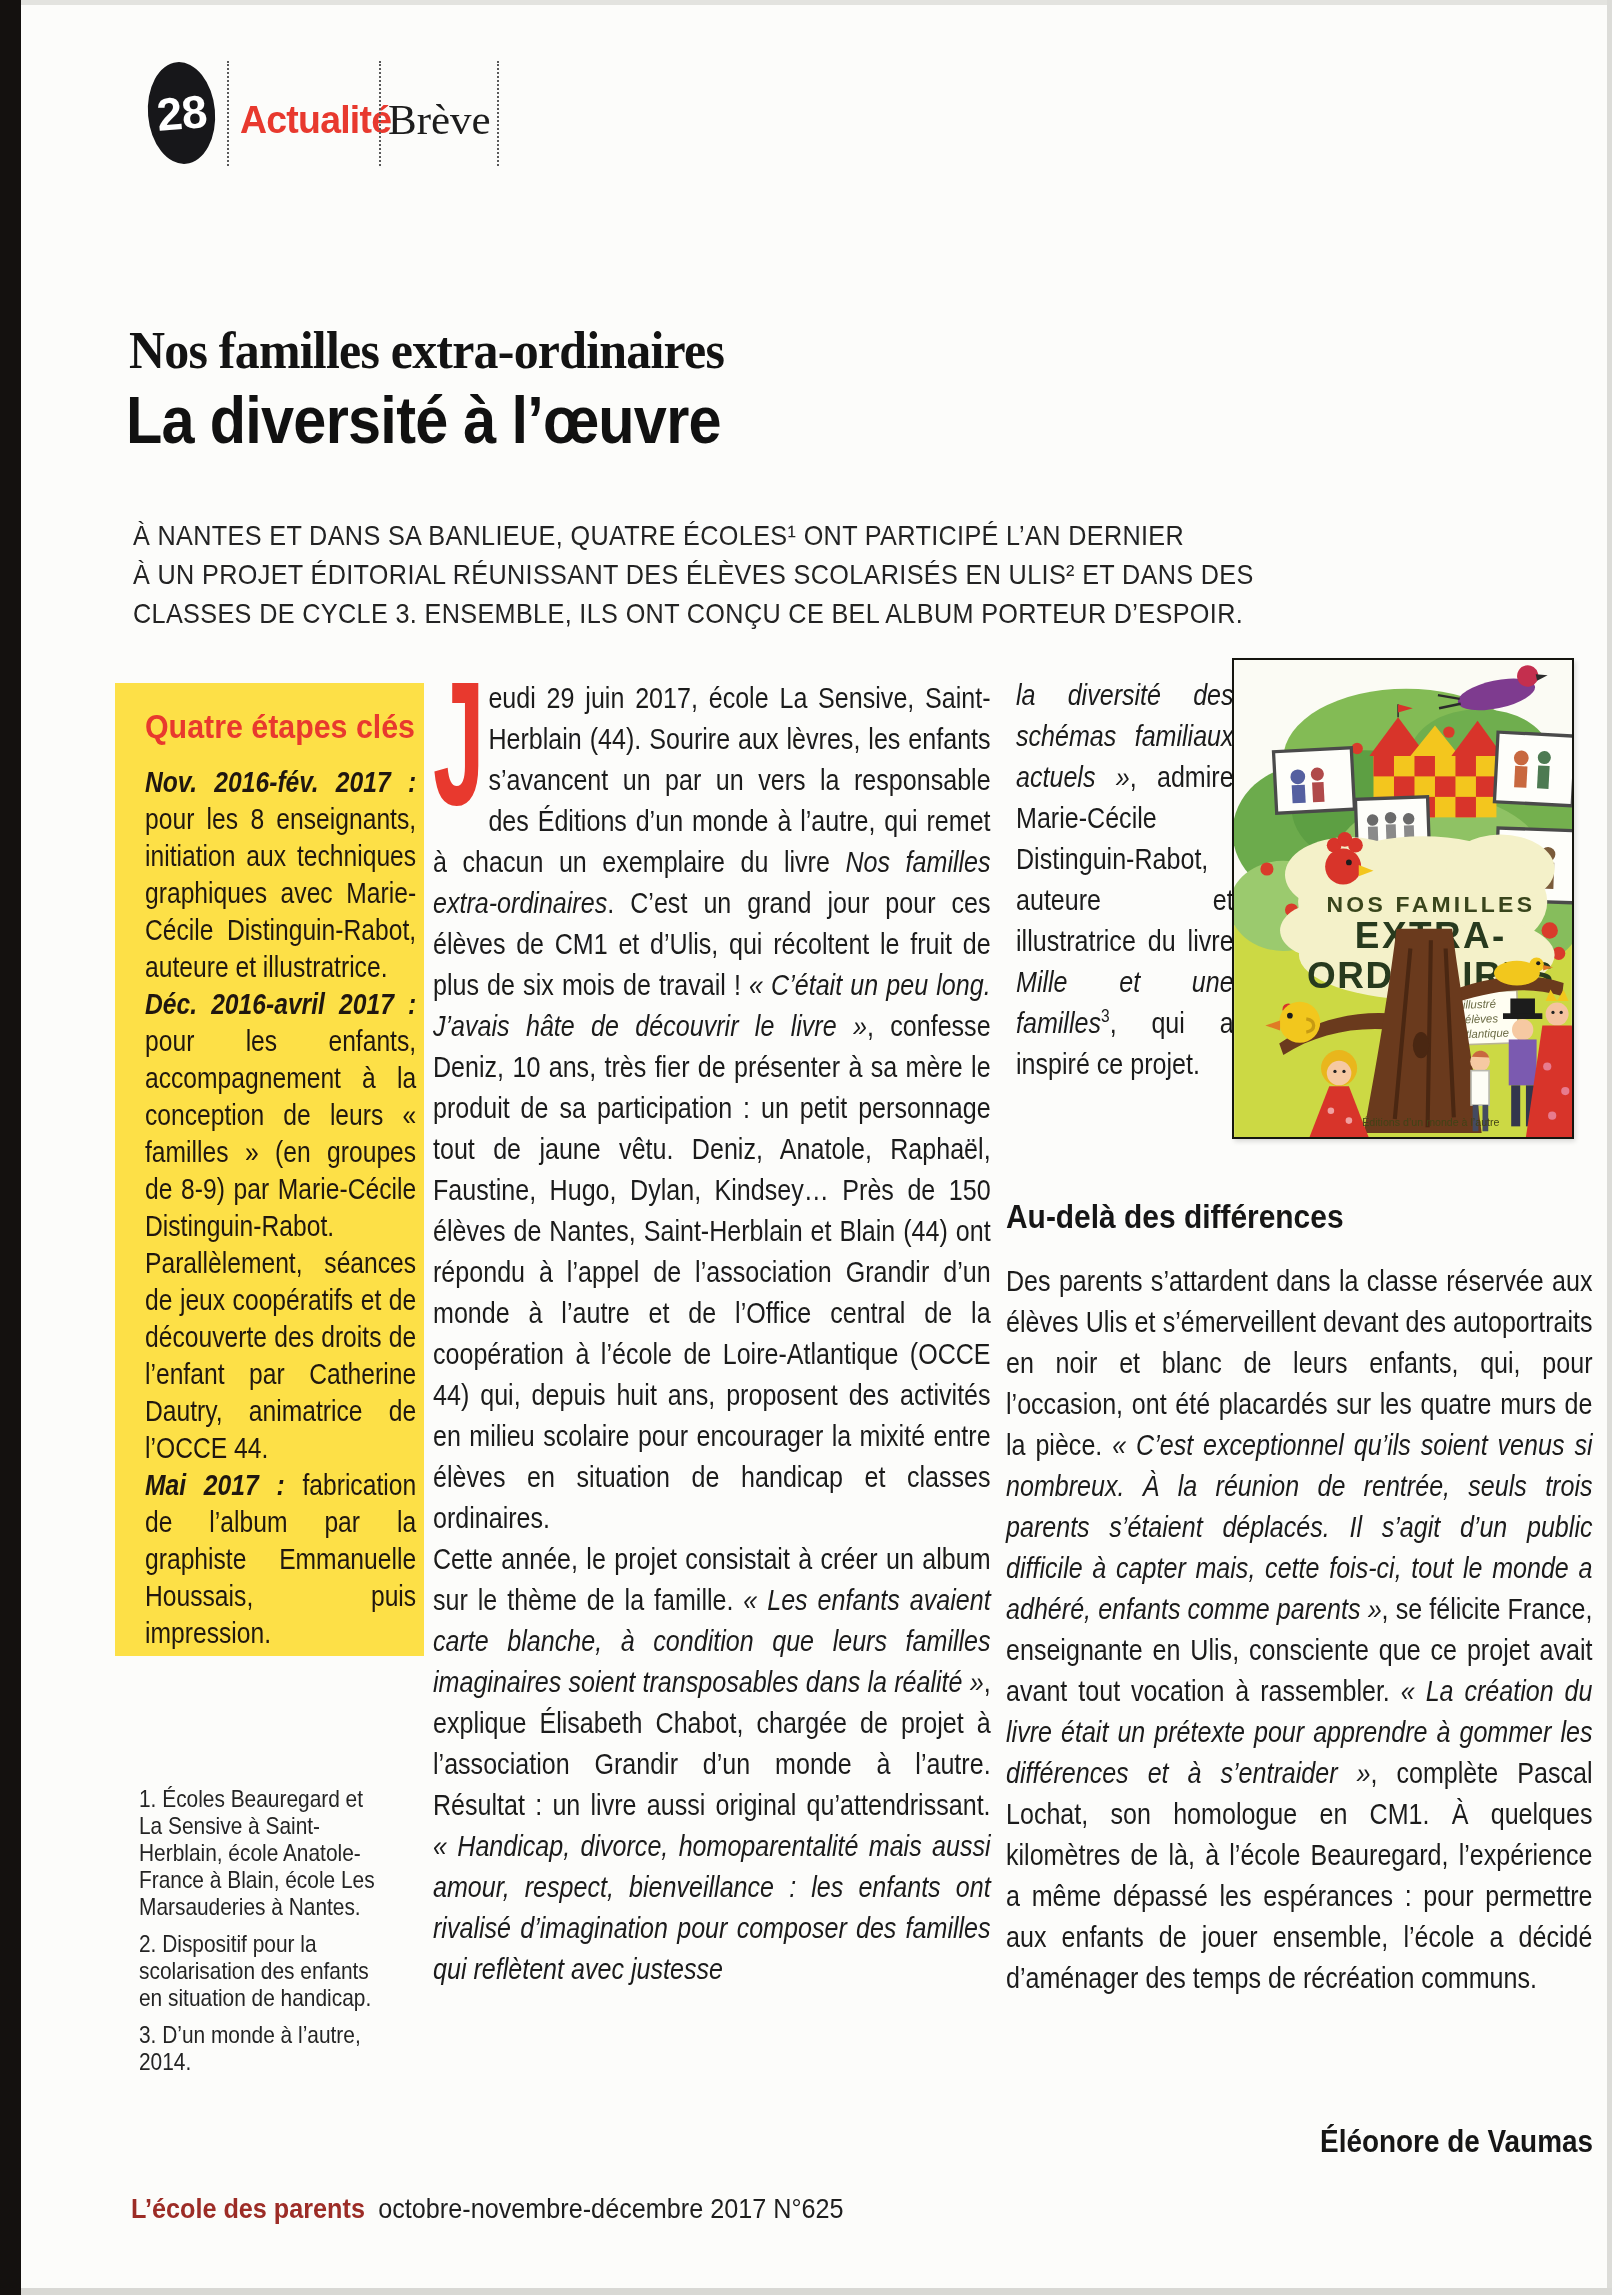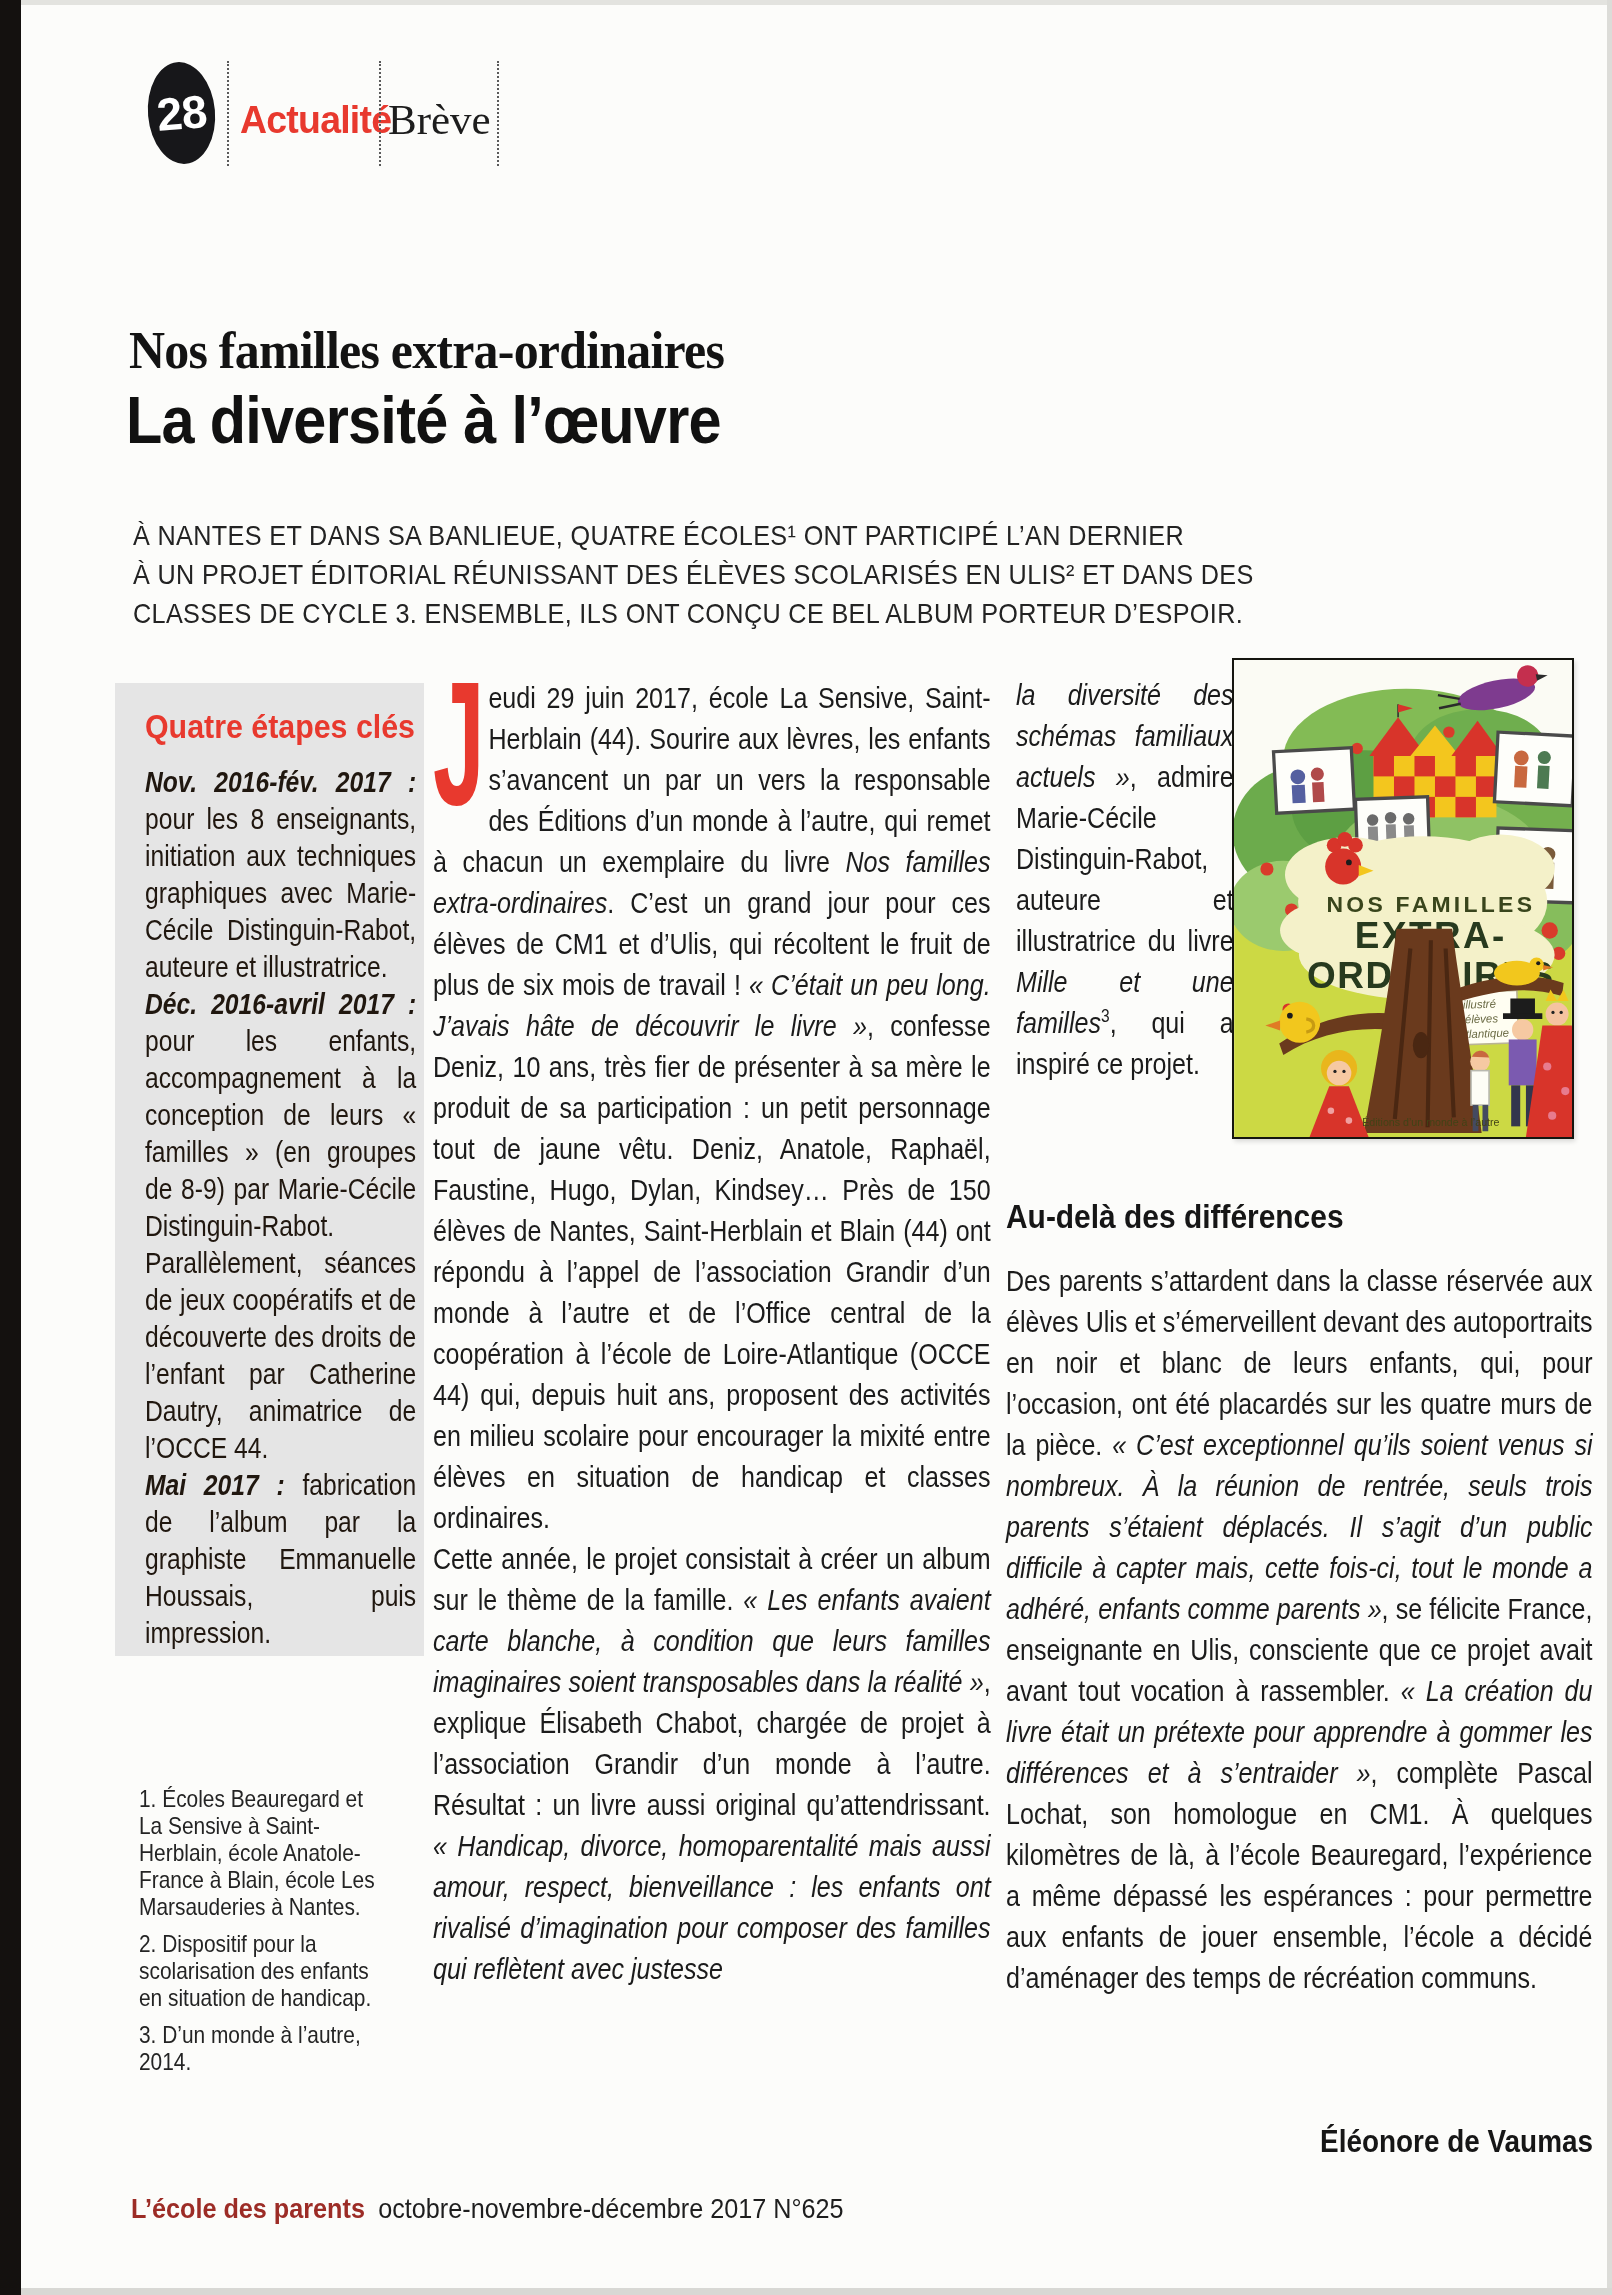--- a/index.html
+++ b/index.html
@@ -48,21 +48,21 @@
   .standfirst{
     position:absolute;left:133px;top:516px;width:1360px;
     font-size:28px;line-height:39px;color:#232323;font-weight:500;
     transform:scaleX(.9);transform-origin:left top;letter-spacing:0.4px;
   }
   .standfirst div{white-space:nowrap;}
 
   
   .sidebar{
     position:absolute;left:115px;top:683px;width:309px;height:973px;
-    background:#e5e5e5;box-sizing:border-box;padding:24.6px 8.2px 0 29.5px;overflow:hidden;
+    background:#fde047;box-sizing:border-box;padding:24.6px 8.2px 0 29.5px;overflow:hidden;
   }
   .sidebar-title{
     color:#e8392e;font-size:33px;font-weight:bold;margin:0 0 18px 0;
     transform:scaleX(.92);transform-origin:left top;white-space:nowrap;
   }
   .sidebar-body{
     width:319px;transform:scaleX(.85);transform-origin:left top;
   }
   .sidebar-body p{
     margin:0;font-size:29px;line-height:37px;color:#20170f;text-align:justify;

